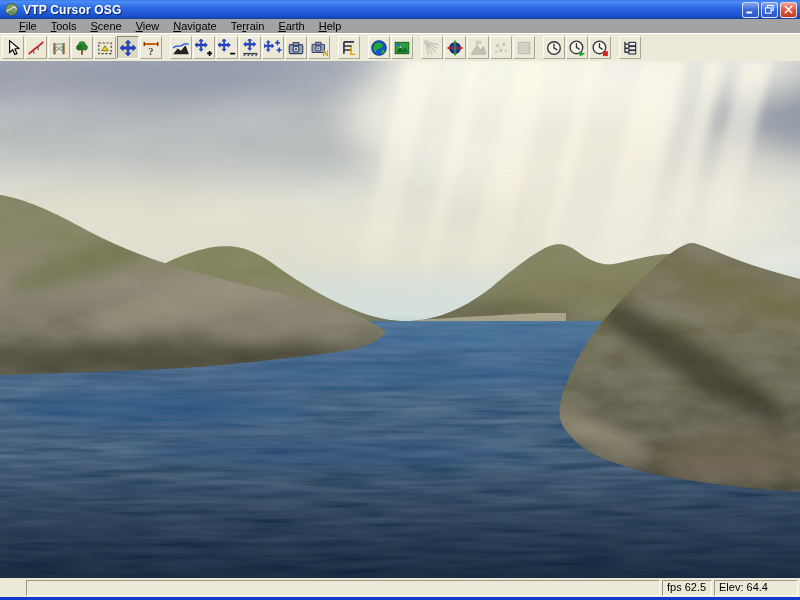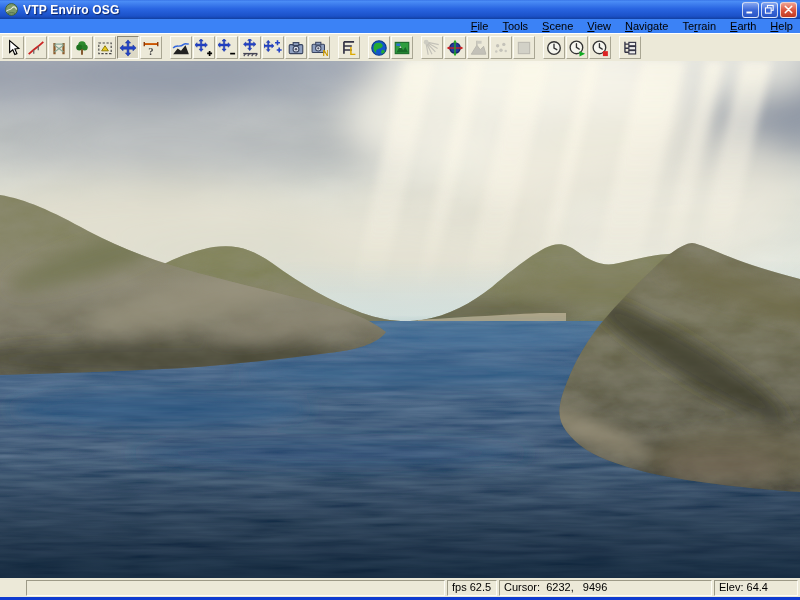--- a/index.html
+++ b/index.html
@@ -13,22 +13,22 @@
     background:linear-gradient(180deg,#3a77e8 0%,#4a8cf5 8%,#2a66e2 45%,#1b51c8 85%,#123f9f 100%); }
   #app-icon { width:15px; height:15px; margin-right:4px; flex:0 0 15px; }
   #title-text { color:#fff; font-weight:bold; font-size:12px; letter-spacing:.2px;
     text-shadow:1px 1px 1px rgba(0,0,30,.6); flex:1 1 auto; white-space:nowrap; }
   .win-btn { width:17px; height:16px; margin-left:2px; border:1px solid rgba(255,255,255,.75);
     border-radius:3px; display:flex; align-items:center; justify-content:center;
     background:linear-gradient(180deg,#86a7f1 0%,#3b68d8 50%,#2a55c4 100%); }
   .win-btn.close { background:linear-gradient(180deg,#f0a292 0%,#dd5740 50%,#c03a22 100%); }
 
   
-  #menubar { height:14px; flex:0 0 14px; background:#3b82f6; display:flex; align-items:center;
-    font-size:11px; color:#000; padding-left:1px;justify-content:flex-end; }
+  #menubar { height:14px; flex:0 0 14px; background:#a3a3a3; display:flex; align-items:center;
+    font-size:11px; color:#000; padding-left:12px; }
   .menu-item { padding:0 7px; line-height:14px; cursor:default; }
 
   
   #toolbar { height:28px; flex:0 0 28px; background:#ece9d8; border-top:1px solid #fff;
     display:flex; align-items:center; padding:1px 0 1px 2px; }
   .tb-btn { width:22px; height:23px; margin-right:1px; padding:0; display:flex; align-items:center;
     justify-content:center; background:#ece9d8; border:1px solid; cursor:default;
     border-color:#fdfcf5 #a9a693 #a9a693 #fdfcf5; }
   .tb-btn.pressed { border-color:#8a8775 #fdfcf5 #fdfcf5 #8a8775; background:#ddd9c6; }
   .tb-btn .tb-ic { width:18px; height:18px; display:block; }
@@ -50,21 +50,21 @@
 <body>
 
 <div id="window">
 
   <div id="titlebar">
     <svg id="app-icon" viewBox="0 0 16 16">
       <circle cx="8" cy="8" r="6.3" fill="#7d9a6a" stroke="#3d5e3d" stroke-width="1"></circle>
       <path d="M2.5 10 C4.5 7 6.5 9.4 8.6 6.4 C10.6 3.8 12.6 5.8 13.4 8" stroke="#e9ecdf" stroke-width="1.2" fill="none"></path>
       <path d="M4 12.5 C6 11 10 11 12 12.3" stroke="#4c6b4c" stroke-width="1" fill="none"></path>
     </svg>
-    <span id="title-text">VTP Enviro OSG</span>
+    <span id="title-text">VTP Cursor OSG</span>
     <span id="win-controls" style="display: flex;">
         <span class="win-btn">
           <svg viewBox="0 0 16 16" width="13" height="13">
             <rect x="3" y="10.5" width="7" height="2.4" fill="#fff"></rect>
           </svg>
         </span>
         <span class="win-btn">
           <svg viewBox="0 0 16 16" width="13" height="13">
             <rect x="5.5" y="3" width="7" height="6" fill="none" stroke="#fff" stroke-width="1.3"></rect>
             <rect x="3" y="6" width="7" height="6.5" fill="#3b68d8" stroke="#fff" stroke-width="1.3"></rect>
@@ -455,17 +455,16 @@
           <ellipse cx="740" cy="395" rx="95" ry="26" fill="#6b6345" opacity="0.5"></ellipse>
           <ellipse cx="720" cy="405" rx="60" ry="14" fill="#7d6f62" opacity="0.4"></ellipse>
         </g>
       </g>
     </svg>
   </div>
 
   <div id="statusbar">
       <div class="sb-pane grow"></div>
       <div class="sb-pane" style="width: 50px;">fps 62.5</div>
-      <div class="sb-pane" style="width: 213px;">Cursor:  6232,   9496</div>
       <div class="sb-pane" style="width: 84px;">Elev: 64.4</div>
     </div>
 
 </div>
 
 </body></html>

